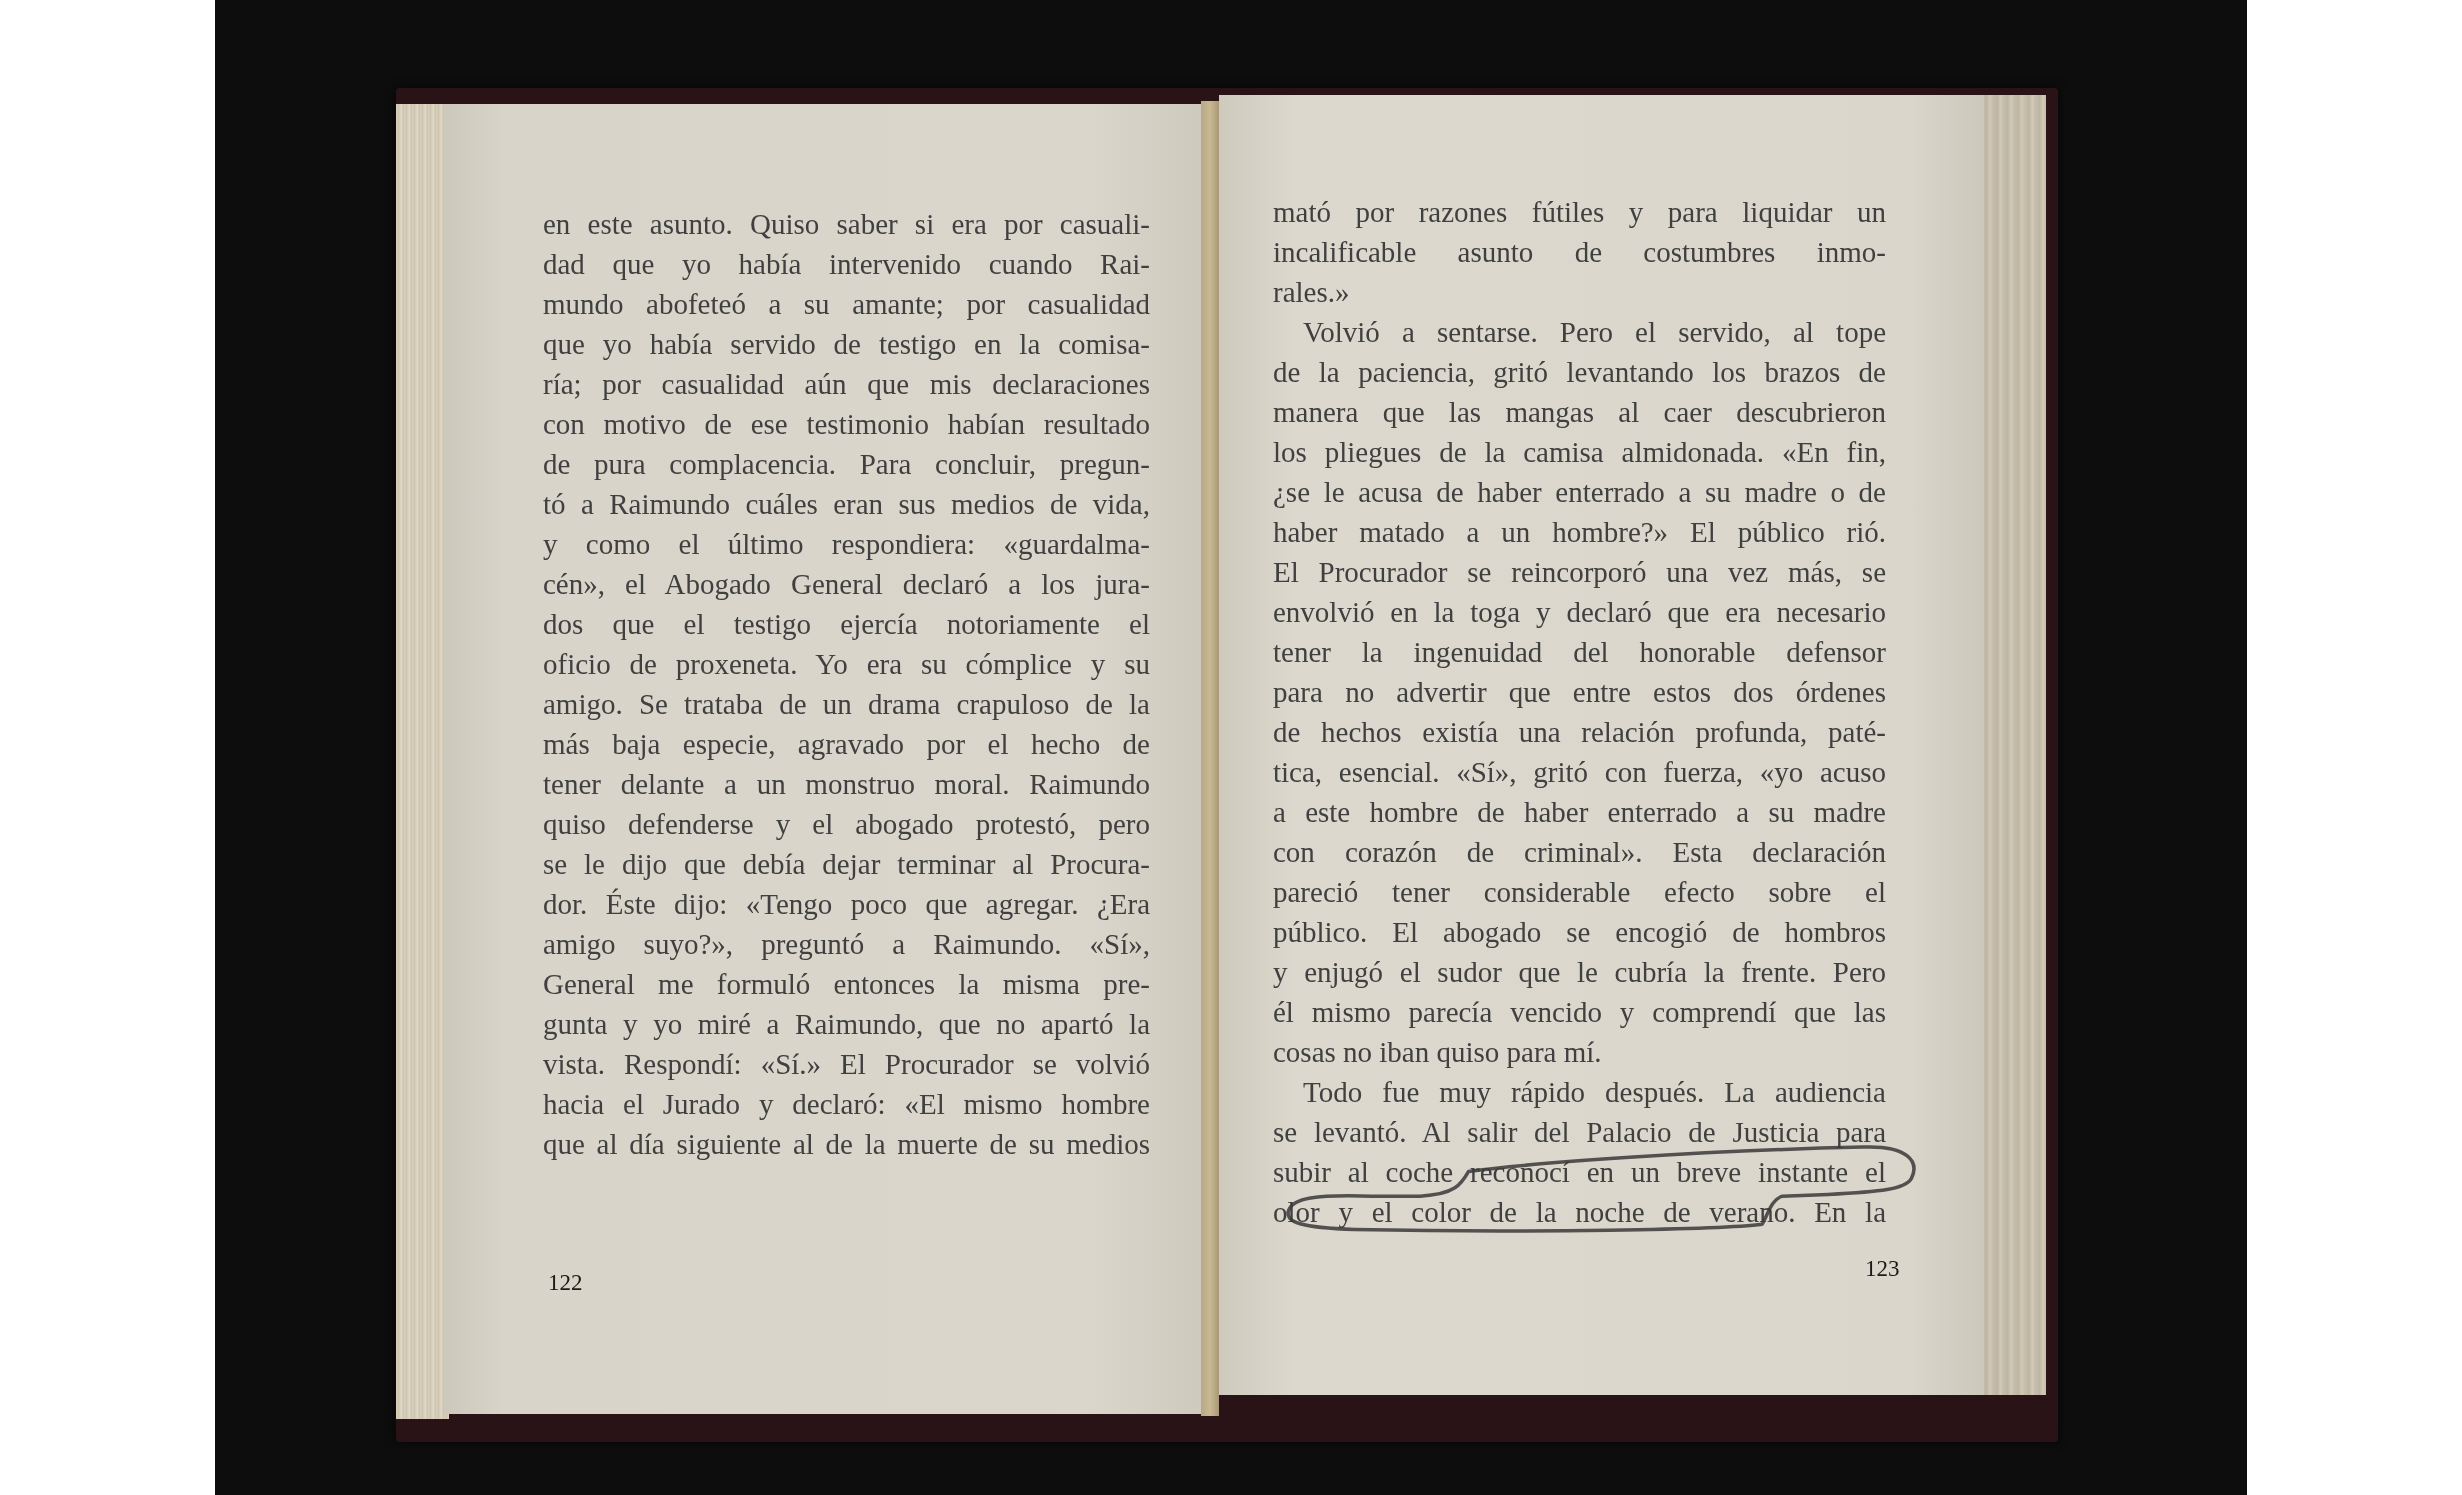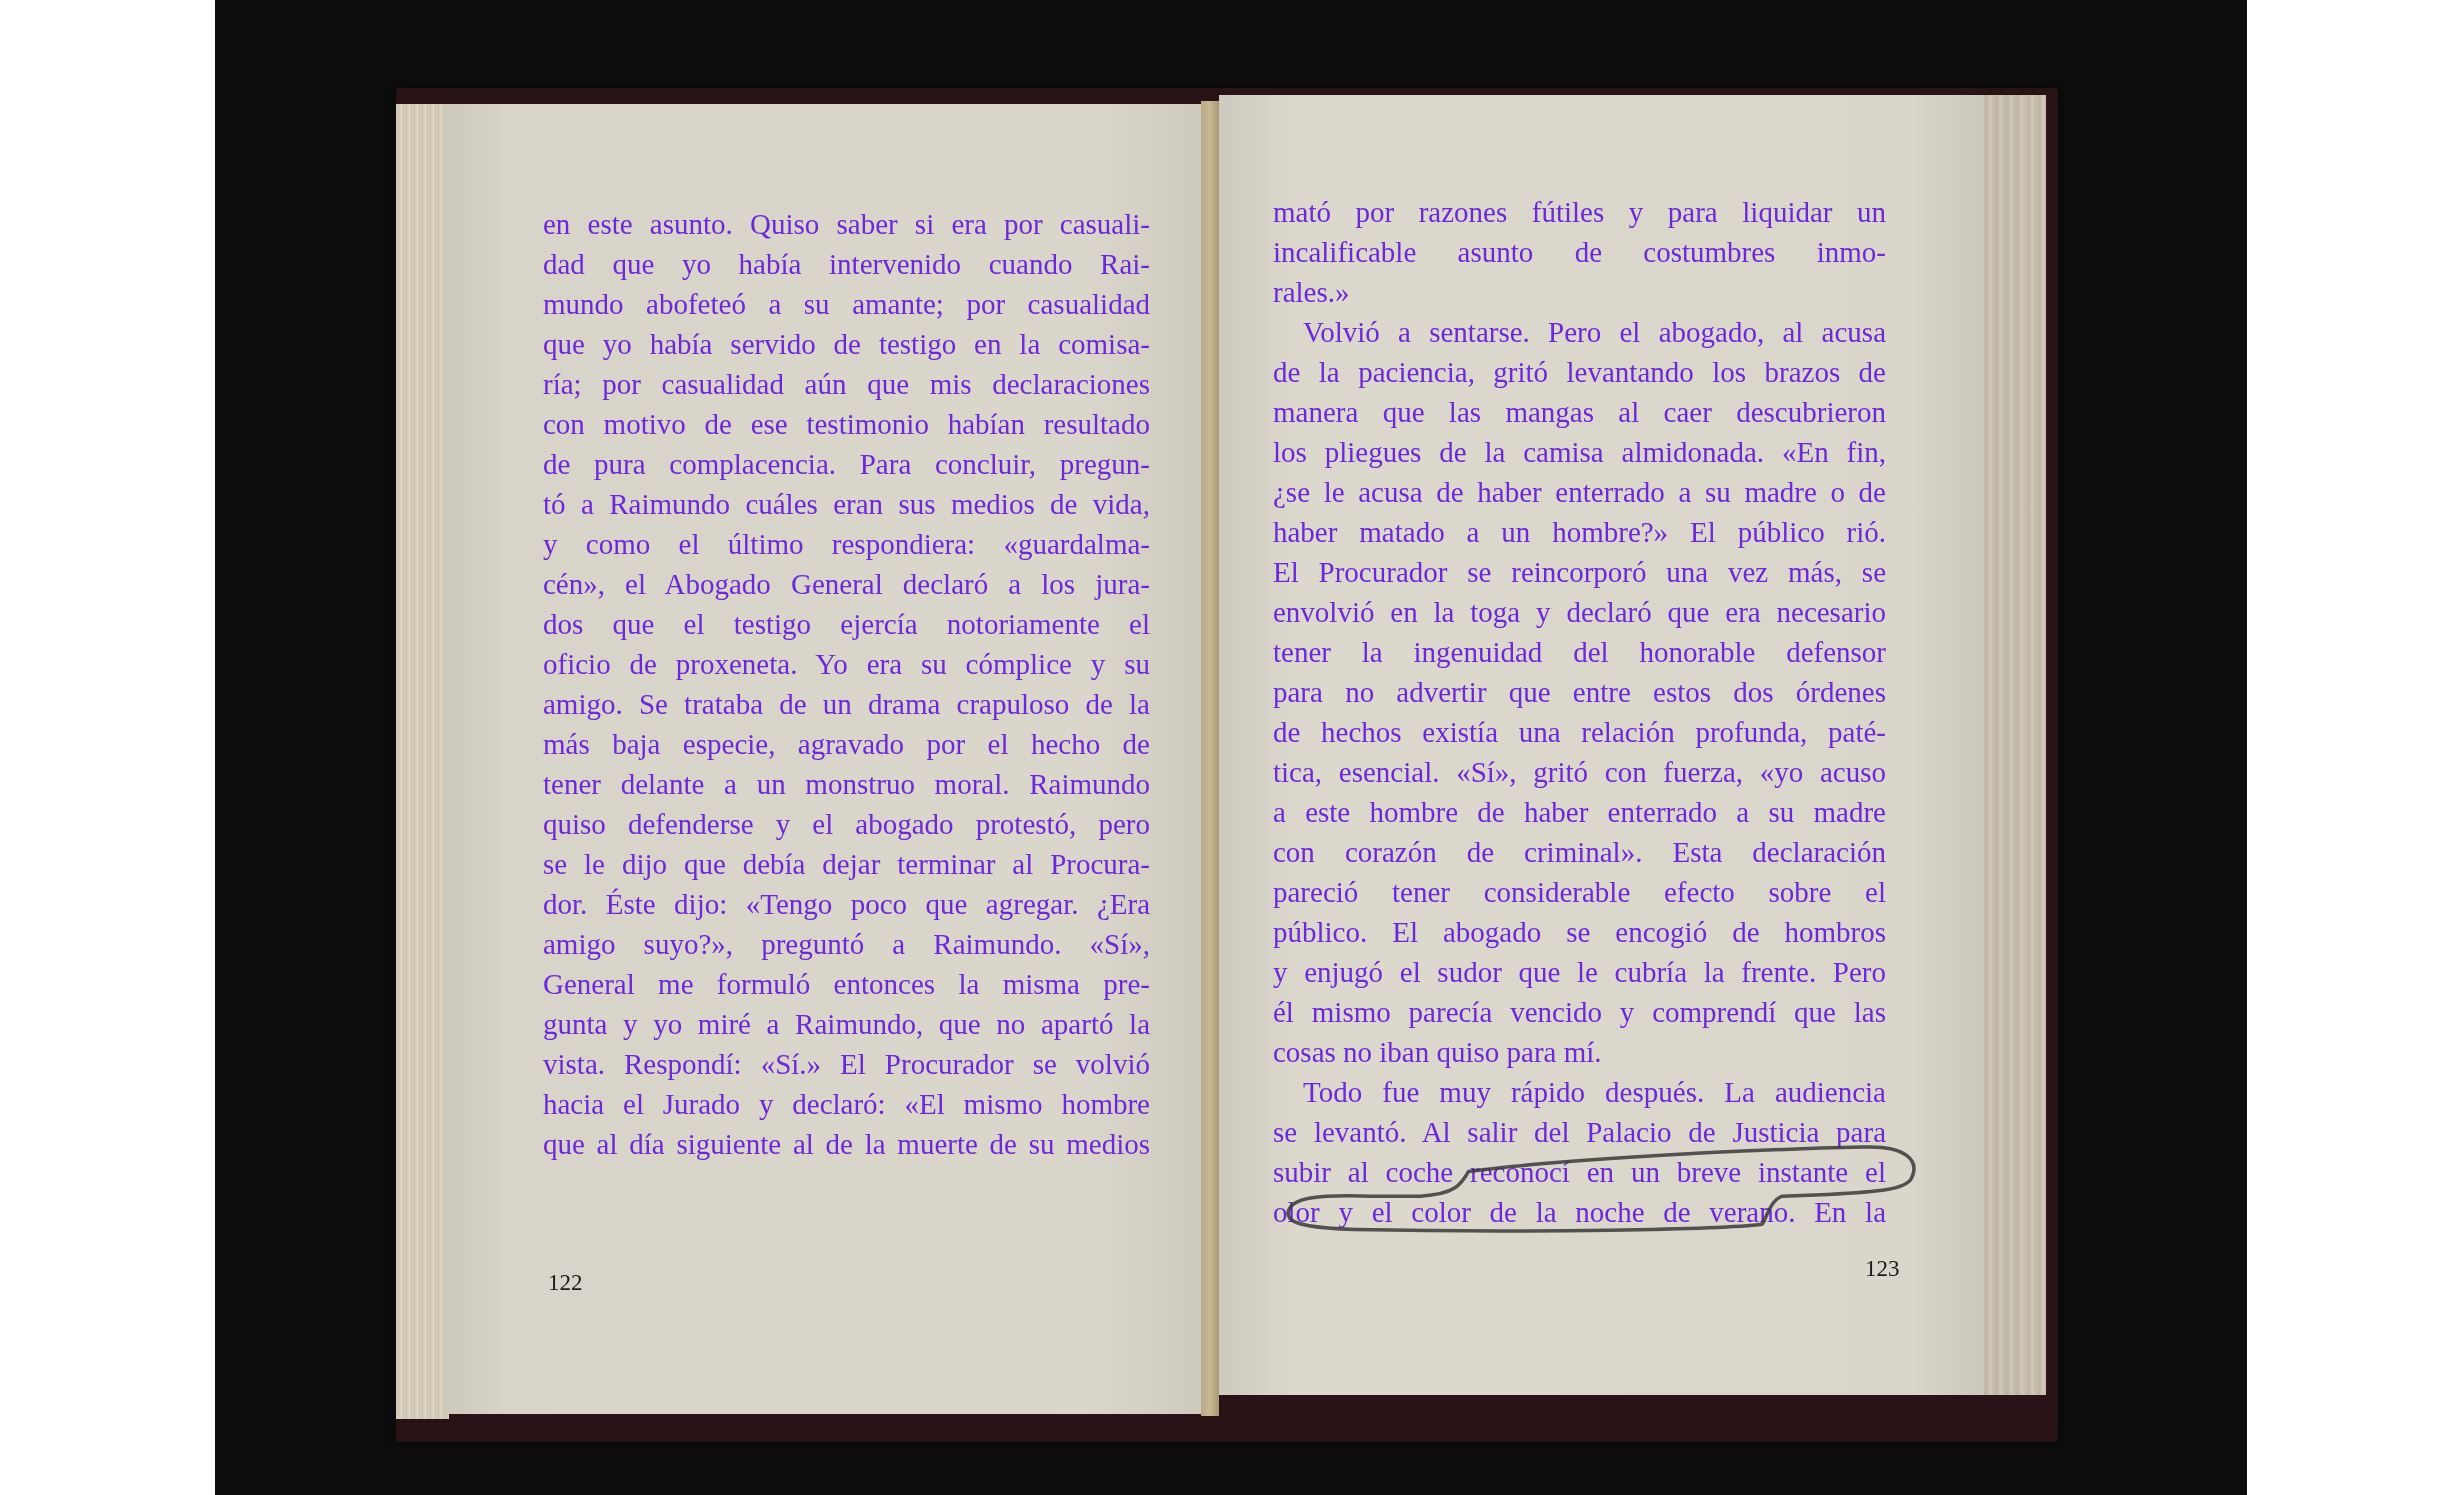--- a/index.html
+++ b/index.html
@@ -36,21 +36,21 @@
   .gutter {
     position: absolute; left: 1201px; top: 101px; width: 17.6px; height: 1315px;
     background: linear-gradient(90deg, #b8a886, #c9b992 50%, #a89877);
   }
   .page-right {
     left: 1219px; top: 95px; width: 765px; height: 1300px;
     background: linear-gradient(90deg, #cfcabe 0%, #dcd8cd 10%, #dad6cb 90%, #cdc8bc 100%);
   }
   .text-col {
     position: absolute;
-    font-size: 29px; line-height: 40px; color: #6d28d9;
+    font-size: 29px; line-height: 40px; color: #404040;
     text-align: justify;
   }
   .text-col .line {
     display: block; height: 40px; white-space: nowrap;
     text-align: justify; text-align-last: justify;
   }
   .text-col .line.last { text-align-last: left; }
   .text-col .line.indent { padding-left: 30px; }
   .left-text { left: 543px; top: 204px; width: 607px; }
   .right-text { left: 1273px; top: 192px; width: 613px; }
@@ -102,21 +102,21 @@
   <span class="line">hacia el Jurado y declaró: «El mismo hombre</span>
   <span class="line">que al día siguiente al de la muerte de su medios</span>
 </div>
 
 <div class="page-num pn-left">122</div>
 
 <div class="text-col right-text">
   <span class="line">mató por razones fútiles y para liquidar un</span>
   <span class="line">incalificable asunto de costumbres inmo-</span>
   <span class="line last">rales.»</span>
-  <span class="line indent">Volvió a sentarse. Pero el abogado, al acusa</span>
+  <span class="line indent">Volvió a sentarse. Pero el servido, al tope</span>
   <span class="line">de la paciencia, gritó levantando los brazos de</span>
   <span class="line">manera que las mangas al caer descubrieron</span>
   <span class="line">los pliegues de la camisa almidonada. «En fin,</span>
   <span class="line">¿se le acusa de haber enterrado a su madre o de</span>
   <span class="line">haber matado a un hombre?» El público rió.</span>
   <span class="line">El Procurador se reincorporó una vez más, se</span>
   <span class="line">envolvió en la toga y declaró que era necesario</span>
   <span class="line">tener la ingenuidad del honorable defensor</span>
   <span class="line">para no advertir que entre estos dos órdenes</span>
   <span class="line">de hechos existía una relación profunda, paté-</span>

